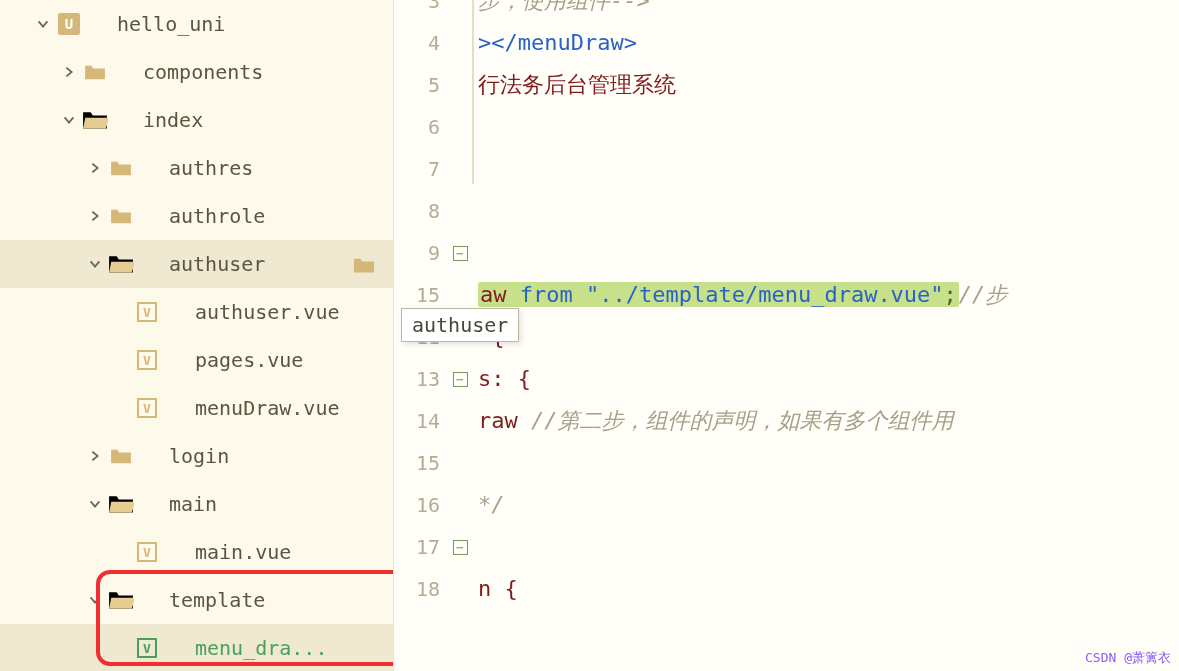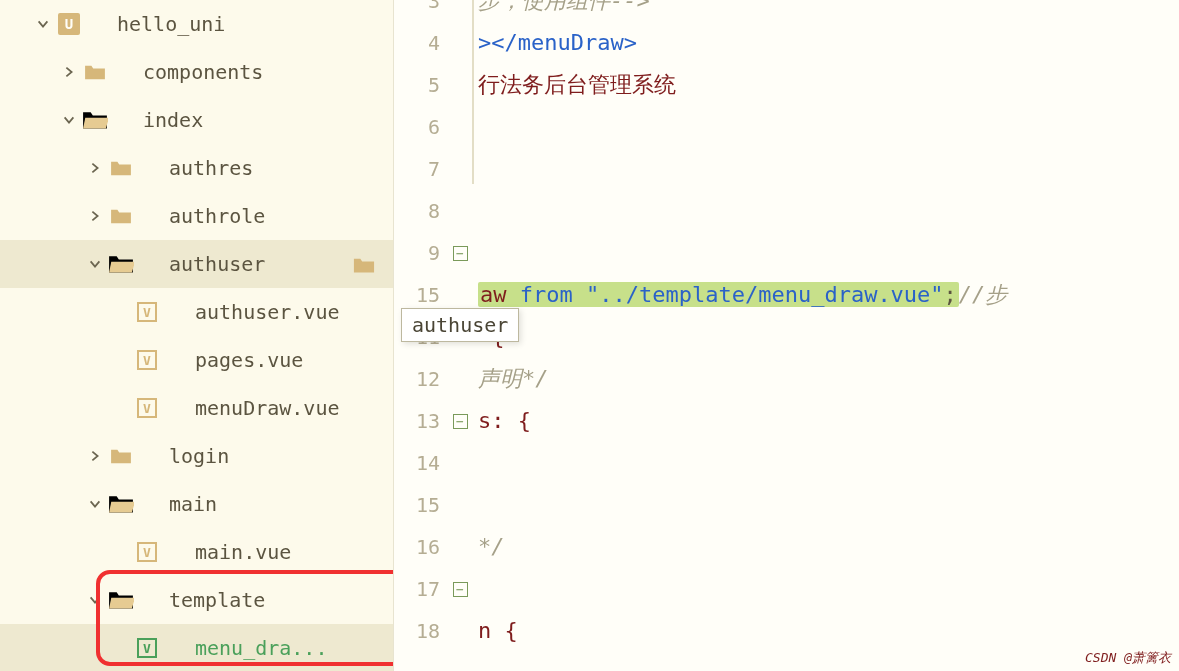--- a/index.html
+++ b/index.html
@@ -130,22 +130,21 @@
     font-size: 20px;
     color: #4a4535;
     z-index: 10;
   }
 
   .watermark {
     position: absolute;
     right: 8px;
     bottom: 4px;
     font-size: 13px;
-    color: #7f1d1d;
-    font-style: italic;
+    color: #8b5cf6;
   }
 </style>
 </head>
 <body>
 
 <div class="split">
 
   <div class="sidebar">
 
     <div class="tree-row">
@@ -403,37 +402,33 @@
       <span class="fold"></span>
       <span class="code"><span class="hl-line"><span class="c-text">aw </span><span class="c-keyword">from </span><span class="c-string">"../template/menu_draw.vue"</span><span class="c-op">;</span></span><span class="c-comment">//步</span></span>
     </div>
 
     <div class="line">
       <span class="gutter">11</span>
       <span class="fold"></span>
       <span class="code"><span class="c-text"> {</span></span>
     </div>
 
-    <div class="line">
-      <span class="gutter">12</span>
-      <span class="fold"></span>
-      <span class="code"><span class="c-comment">声明*/</span></span>
-    </div>
 
     <div class="line">
       <span class="gutter">13</span>
       <span class="fold">
           <span class="foldbox">−</span>
         </span>
       <span class="code"><span class="c-text">s: {</span></span>
     </div>
 
     <div class="line">
       <span class="gutter">14</span>
       <span class="fold"></span>
+      <span class="code"><span class="c-text">raw </span><span class="c-comment">//第二步，组件的声明，如果有多个组件用</span></span>
     </div>
 
     <div class="line">
       <span class="gutter">15</span>
       <span class="fold"></span>
         <span class="code"></span>
     </div>
 
     <div class="line">
       <span class="gutter">16</span>

